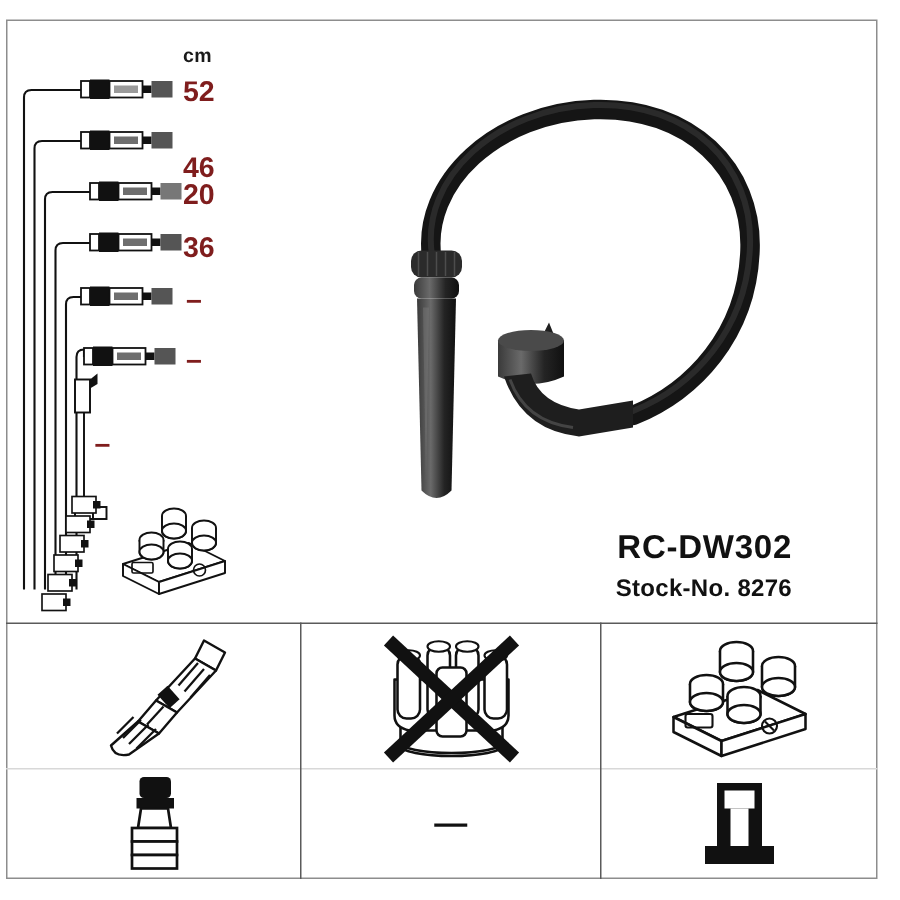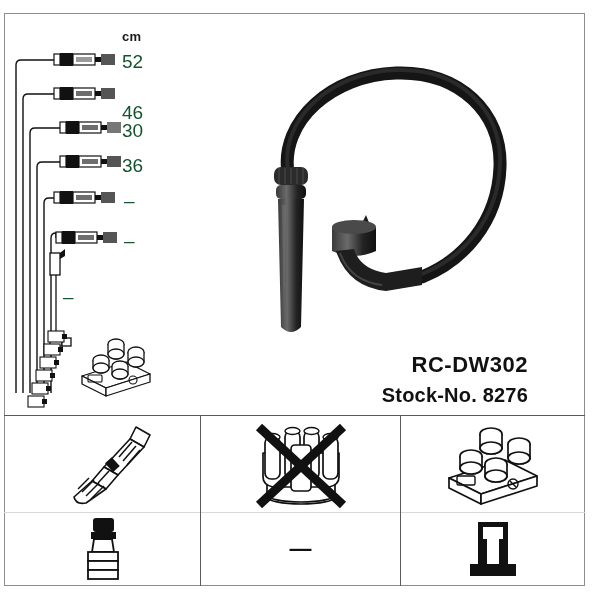--- a/index.html
+++ b/index.html
@@ -11,33 +11,33 @@
 
   
   .frame{position:absolute;left:4px;top:13px;width:581px;height:573px;
          border:1px solid #8d8d8d;box-sizing:border-box;}
   .rule-h{position:absolute;background:#5a5a5a;height:1px;}
   .rule-h.soft{background:#d8d8d8;}
   .rule-v{position:absolute;background:#5a5a5a;width:1px;}
 
   
   .cm-head{position:absolute;font-size:13px;font-weight:bold;letter-spacing:.3px;}
-  .cm-val{position:absolute;font-size:19px;font-weight:400;color:#14532d;
+  .cm-val{position:absolute;font-size:19px;font-weight:700;color:#7f1d1d;
           text-align:center;white-space:nowrap;}
 
   
   .harness{position:absolute;left:4px;top:13px;width:190px;height:400px;}
 
   
   .photo{position:absolute;left:236px;top:55px;width:300px;height:300px;}
 
   
   .pid{position:absolute;right:16px;text-align:left;white-space:nowrap;}
   .pid-code{font-size:22px;font-weight:bold;letter-spacing:.5px;color:#111;}
-  .pid-stock{font-size:20px;font-weight:bold;letter-spacing:.2px;color:#111;}
+  .pid-stock{font-size:16px;font-weight:bold;letter-spacing:.2px;color:#111;}
 
   
   .cell{position:absolute;display:flex;align-items:center;justify-content:center;}
   .cell-dash{font-size:22px;font-weight:bold;color:#111;line-height:1;}
 
   svg{display:block;overflow:visible;}
 </style>
 </head>
 <body>
 
@@ -47,21 +47,21 @@
 
   <div class="rule-h" style="left:4px;top:415px;width:581px;"></div>
   <div class="rule-h soft" style="left:4px;top:512px;width:581px;"></div>
   <div class="rule-v" style="left:200px;top:415px;height:171px;"></div>
   <div class="rule-v" style="left:400px;top:415px;height:171px;"></div>
 
   <div class="cm-head" style="left:122px;top:29px;">cm</div>
 
   <div class="cm-val" style="left:122px;top:51px;">52</div>
   <div class="cm-val" style="left:122px;top:102px;">46</div>
-  <div class="cm-val" style="left:122px;top:120px;">30</div>
+  <div class="cm-val" style="left:122px;top:120px;">20</div>
   <div class="cm-val" style="left:122px;top:155px;">36</div>
   <div class="cm-val" style="left:124px;top:190px;">–</div>
   <div class="cm-val" style="left:124px;top:230px;">–</div>
   <div class="cm-val" style="left:63px;top:286px;">–</div>
 
   <div class="harness">
     <svg width="190" height="400" viewBox="0 0 190 400">
       <g fill="none" stroke="#111" stroke-width="1.4">
 
         <path d="M12,380 L12,52 Q12,47 17,47 L50,47"></path>

